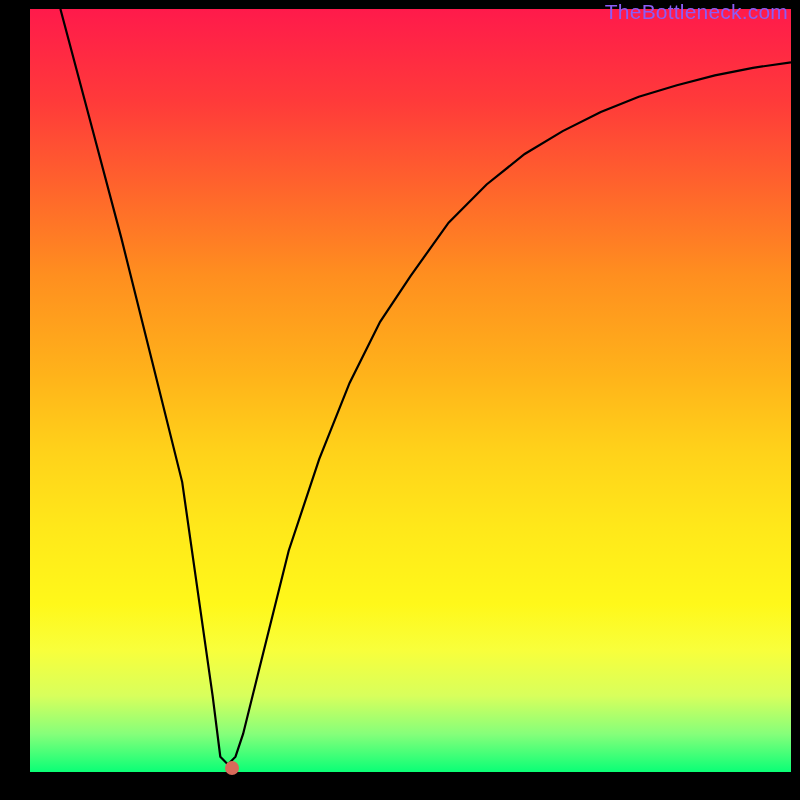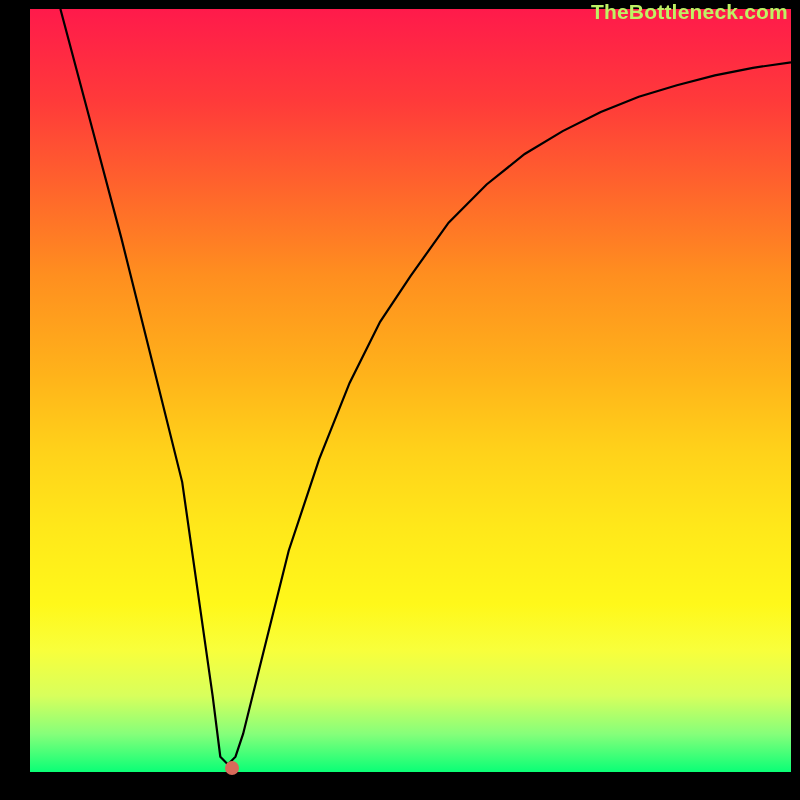--- a/index.html
+++ b/index.html
@@ -22,23 +22,23 @@
       #fff81a 78%,
       #f8ff3b 84%,
       #d8ff5c 90%,
       #86ff7a 95%,
       #0aff76 100%);
   }
   .watermark {
     position: absolute;
     top: 0px;
     right: 12px;
-    color: #bef264;
+    color: #8b5cf6;
     font-size: 21px;
-    font-weight: 700;
+    font-weight: 400;
     letter-spacing: 0.2px;
     z-index: 10;
   }
   svg.curve {
     position: absolute;
     left: 30px;
     top: 9px;
     width: 761px;
     height: 763px;
     z-index: 5;

